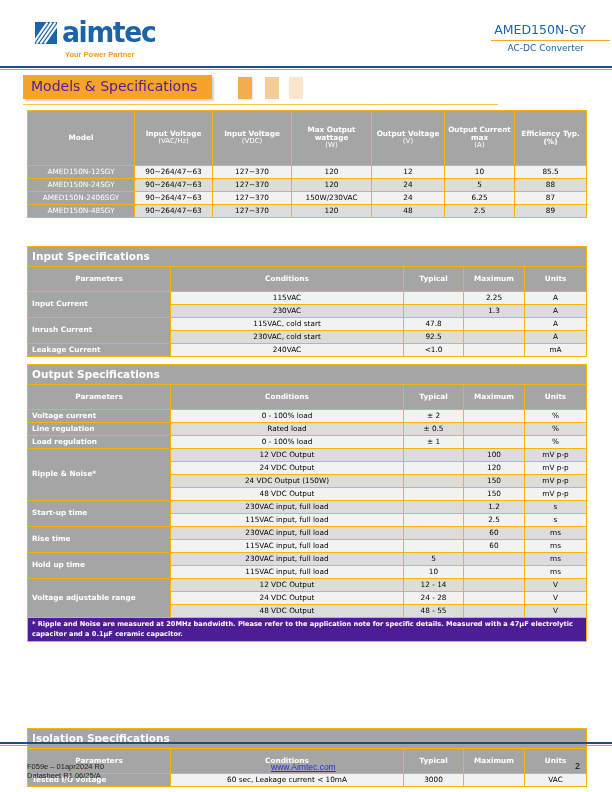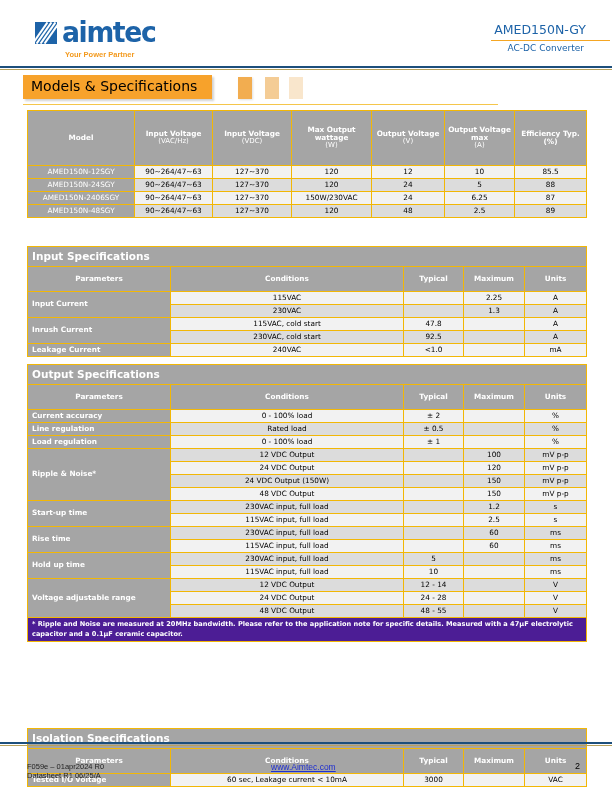--- a/index.html
+++ b/index.html
@@ -15,21 +15,21 @@
 
   .doc-title { position: absolute; right: 26px; top: 22px; font-family: "DejaVu Sans", sans-serif; font-size: 12.5px; color: #1d63a8; }
   .doc-title-rule { position: absolute; left: 491px; right: 2px; top: 40px; height: 1px; background: #f5a623; }
   .doc-sub { position: absolute; right: 28px; top: 43px; font-family: "DejaVu Sans", sans-serif; font-size: 9px; color: #1d63a8; }
 
   .hdr-rule-a { position: absolute; left: 0; right: 0; top: 66px; height: 2px; background: #1d4f7c; }
   .hdr-rule-b { position: absolute; left: 0; right: 0; top: 69px; height: 1px; background: #b8a15a; }
 
   
   .banner { position: absolute; left: 23px; top: 75px; width: 189px; height: 24px; background: #f7a22b; box-shadow: 2px 2px 2px rgba(0,0,0,0.18); }
-  .banner span { position: absolute; left: 8px; top: 3px; font-family: "DejaVu Sans", sans-serif; font-size: 14px; color: #000000; }
+  .banner span { position: absolute; left: 8px; top: 3px; font-family: "DejaVu Sans", sans-serif; font-size: 14px; color: #4c1d95; }
   .deco { position: absolute; top: 77px; width: 14px; height: 22px; }
   .deco.d1 { left: 238px; background: #f2ad50; box-shadow: 1px 1px 2px rgba(0,0,0,0.12); }
   .deco.d2 { left: 265px; background: #f4cc95; }
   .deco.d3 { left: 289px; background: #f9e6cc; }
   .banner-rule { position: absolute; left: 23px; width: 475px; top: 104px; height: 1px; background: #f5c64b; }
 
   
   table { position: absolute; left: 27px; width: 559px; border-collapse: collapse; table-layout: fixed; font-family: "DejaVu Sans", sans-serif; }
   td, th { border: 1px solid #f2b705; text-align: center; vertical-align: middle; font-size: 7.3px; font-weight: normal; padding: 0 2px; line-height: 1.1; }
   .hd { background: #a5a5a5; color: #ffffff; font-weight: bold; }
@@ -96,21 +96,21 @@
       <col style="width:70px">
       <col style="width:72px">
   </colgroup>
   <tbody>
       <tr class="h">
     <td class="hd"><span>Model</span><small></small></td>
     <td class="hd"><span>Input Voltage</span><small>(VAC/Hz)</small></td>
     <td class="hd"><span>Input Voltage</span><small>(VDC)</small></td>
     <td class="hd"><span>Max Output wattage</span><small>(W)</small></td>
     <td class="hd"><span>Output Voltage</span><small>(V)</small></td>
-    <td class="hd"><span>Output Voltage max</span><small>(A)</small></td>
+    <td class="hd"><span>Output Current max</span><small>(A)</small></td>
     <td class="hd"><span>Efficiency Typ. (%)</span><small></small></td>
   </tr>
   </tbody>
     <tbody id="models-body">
       <tr class="r">
         <td class="mdl">AMED150N-12SGY</td>
         <td class="c1">90~264/47~63</td>
         <td class="c1">127~370</td>
         <td class="c1">120</td>
         <td class="c1">12</td>
@@ -219,21 +219,21 @@
   <tr class="ch">
     <td class="hd">Parameters</td>
     <td class="hd">Conditions</td>
     <td class="hd">Typical</td>
     <td class="hd">Maximum</td>
     <td class="hd">Units</td>
   </tr>
   </tbody>
     <tbody>
       <tr class="dr">
-        <td class="pm" rowspan="1">Current accuracy</td>
+        <td class="pm" rowspan="1">Voltage current</td>
         <td class="c1">0 - 100% load</td>
         <td class="c1">± 2</td>
         <td class="c1"></td>
         <td class="c1">%</td>
       </tr>
       <tr class="dr">
         <td class="pm" rowspan="1">Line regulation</td>
         <td class="c2">Rated load</td>
         <td class="c2">± 0.5</td>
         <td class="c2"></td>

